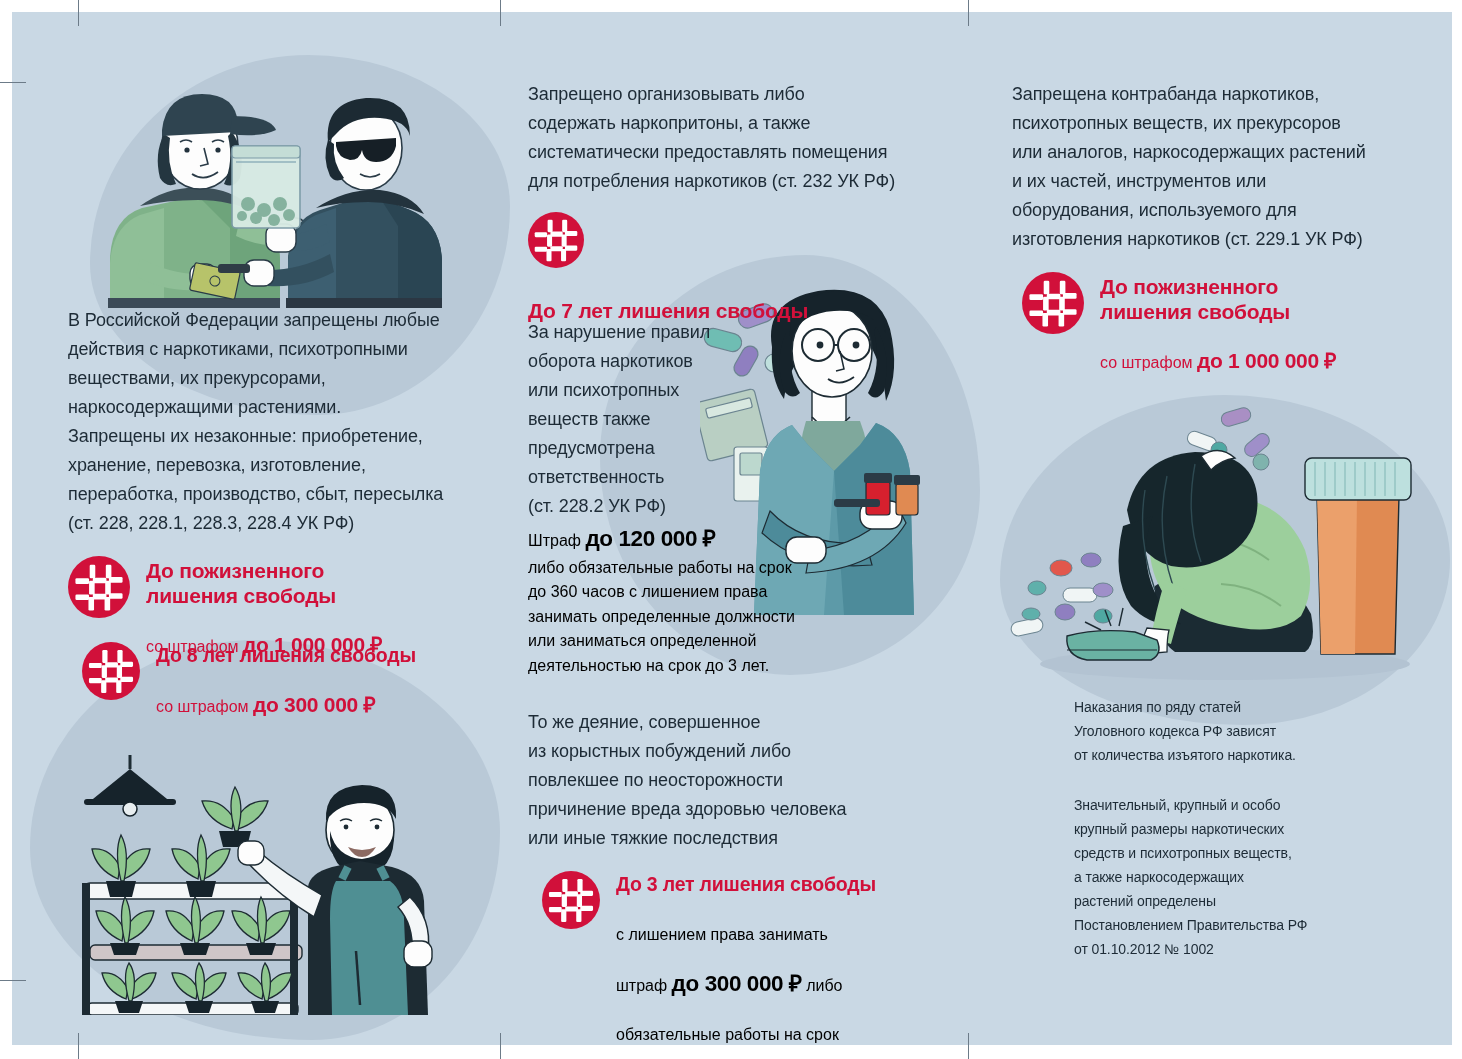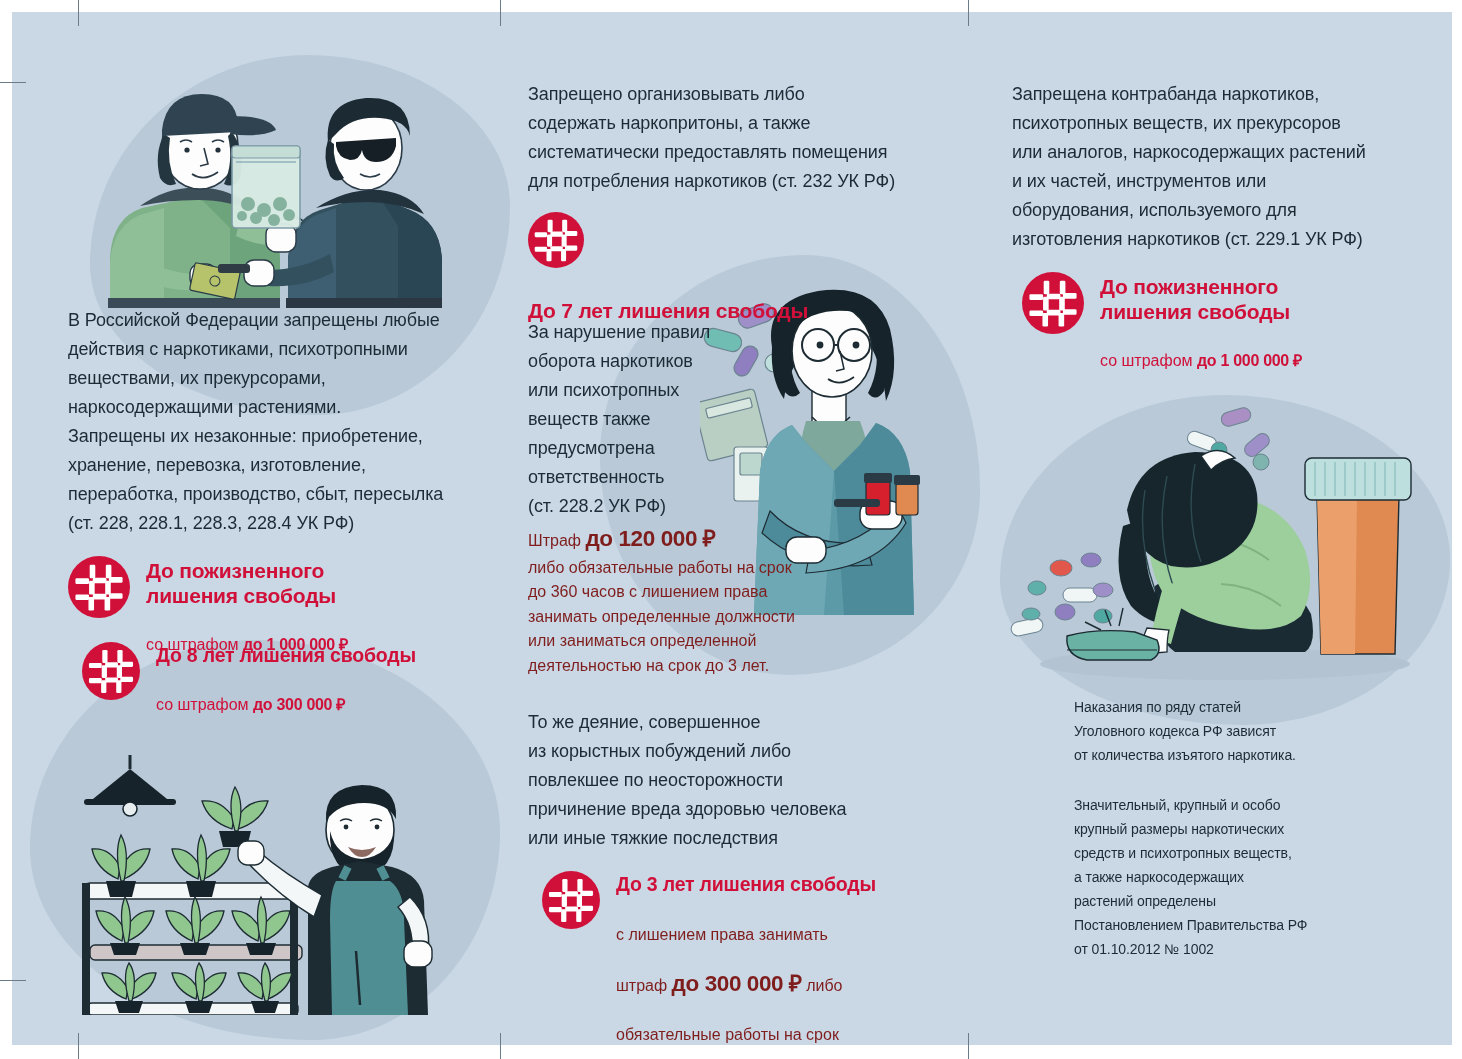--- a/index.html
+++ b/index.html
@@ -59,24 +59,24 @@
     letter-spacing: -0.2px;
   }
   .p-head.sm { font-size: 19.5px; line-height: 23.5px; }
   .p-sub {
     color: #d1103a;
     font-size: 16px;
     line-height: 23px;
     margin-top: 2px;
     white-space: pre-line;
   }
-  .p-sub b { font-weight: bold; font-size: 16px; letter-spacing: -0.3px; }
+  .p-sub b { font-weight: bold; font-size: 21px; letter-spacing: -0.3px; }
 
   .fine {
-    color: #7f1d1d;
+    color: #000000;
     font-size: 16px;
     line-height: 24.5px;
     white-space: pre-line;
   }
   .fine .amt { font-weight: bold; font-size: 22.5px; letter-spacing: -0.4px; }
 
   
   .hash-badge { position: relative; display: inline-block; }
   .hash-badge svg { display: block; }
 

